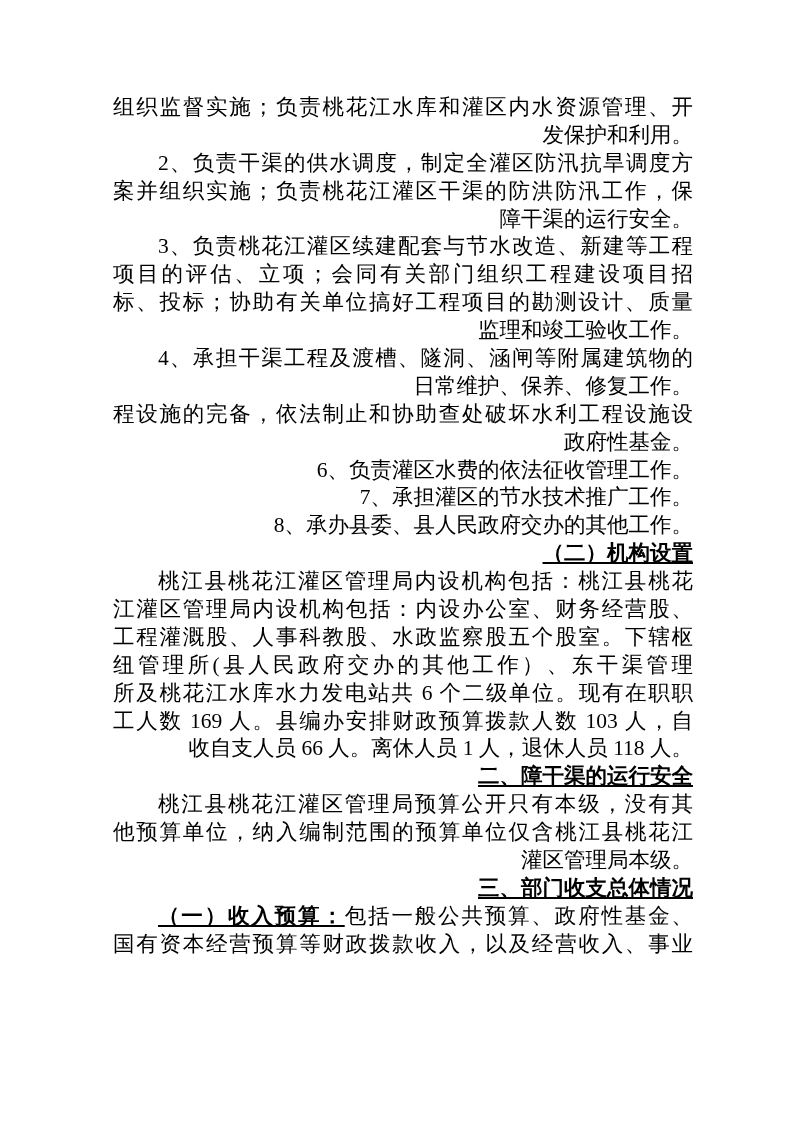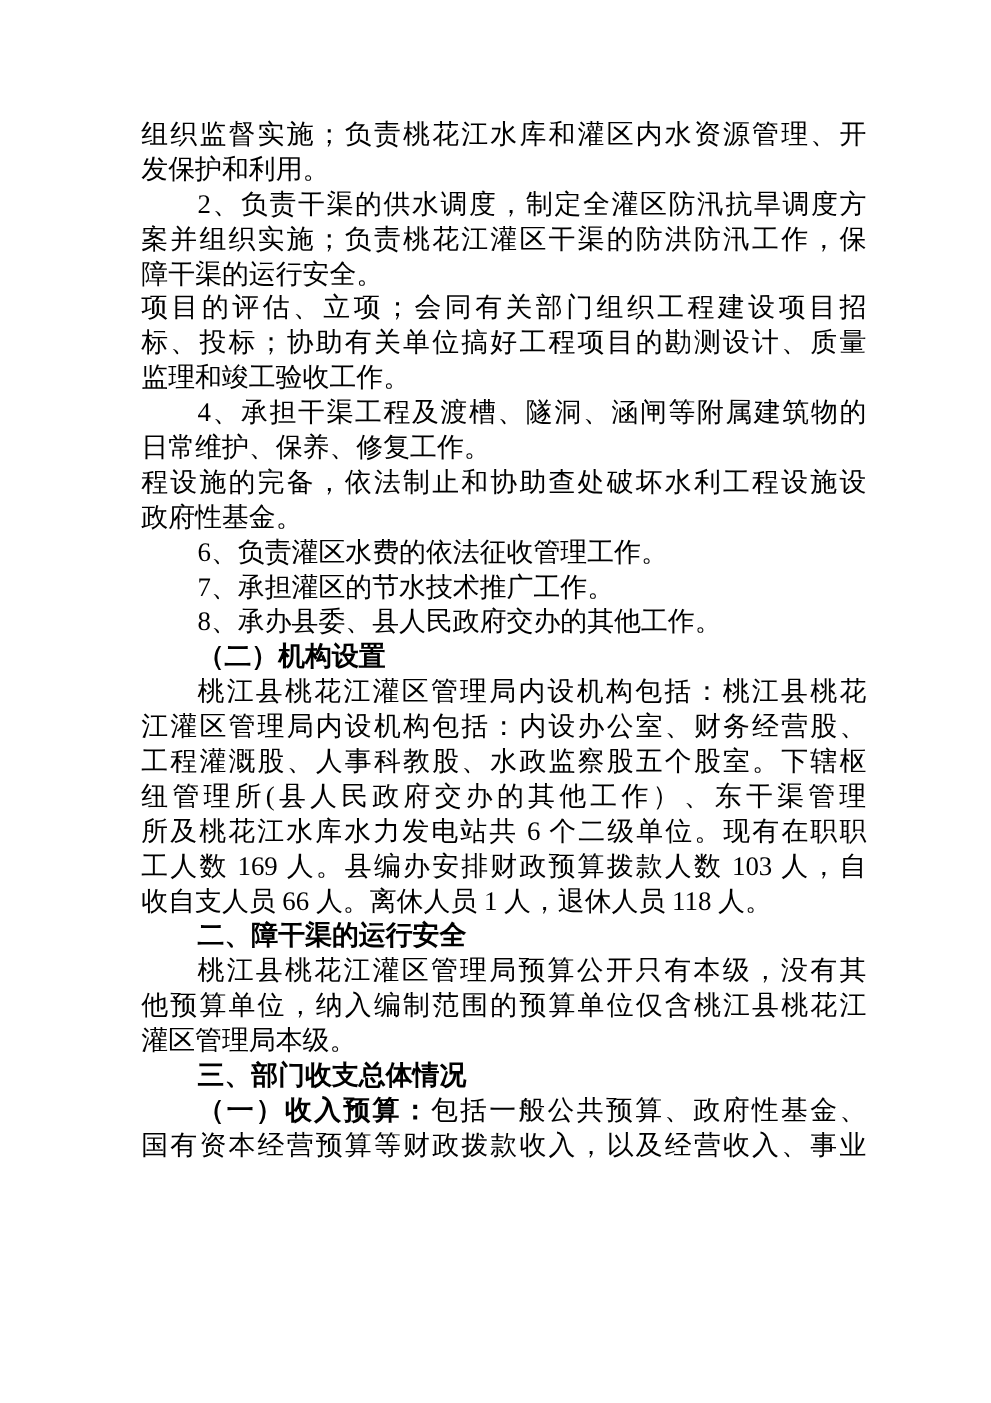--- a/index.html
+++ b/index.html
@@ -20,45 +20,47 @@
   .content {
     position: absolute;
     left: 113px;
     top: 94px;
     width: 580px;
   }
   .line {
     font-size: 21.5px;
     line-height: 27.9px;
     height: 27.9px;
-    text-align: left;
+    text-align: right;
     white-space: nowrap;
   }
   .line.justify {
     white-space: normal;
     text-align: justify;
     text-align-last: justify;
   }
   .line.indent {
     text-indent: 45px;
   }
   .line.bold, .bold-run {
     font-weight: 700;
+    text-decoration: underline;
   }
 </style>
 </head>
 <body>
 
 <div class="page">
   <div class="content">
     <div class="line justify">组织监督实施；负责桃花江水库和灌区内水资源管理、开</div>
     <div class="line">发保护和利用。</div>
     <div class="line indent justify">2、负责干渠的供水调度，制定全灌区防汛抗旱调度方</div>
     <div class="line justify">案并组织实施；负责桃花江灌区干渠的防洪防汛工作，保</div>
     <div class="line">障干渠的运行安全。</div>
+    <div class="line indent justify">3、负责桃花江灌区续建配套与节水改造、新建等工程</div>
     <div class="line justify">项目的评估、立项；会同有关部门组织工程建设项目招</div>
     <div class="line justify">标、投标；协助有关单位搞好工程项目的勘测设计、质量</div>
     <div class="line">监理和竣工验收工作。</div>
     <div class="line indent justify">4、承担干渠工程及渡槽、隧洞、涵闸等附属建筑物的</div>
     <div class="line">日常维护、保养、修复工作。</div>
     <div class="line justify">程设施的完备，依法制止和协助查处破坏水利工程设施设</div>
     <div class="line">政府性基金。</div>
     <div class="line indent">6、负责灌区水费的依法征收管理工作。</div>
     <div class="line indent">7、承担灌区的节水技术推广工作。</div>
     <div class="line indent">8、承办县委、县人民政府交办的其他工作。</div>

